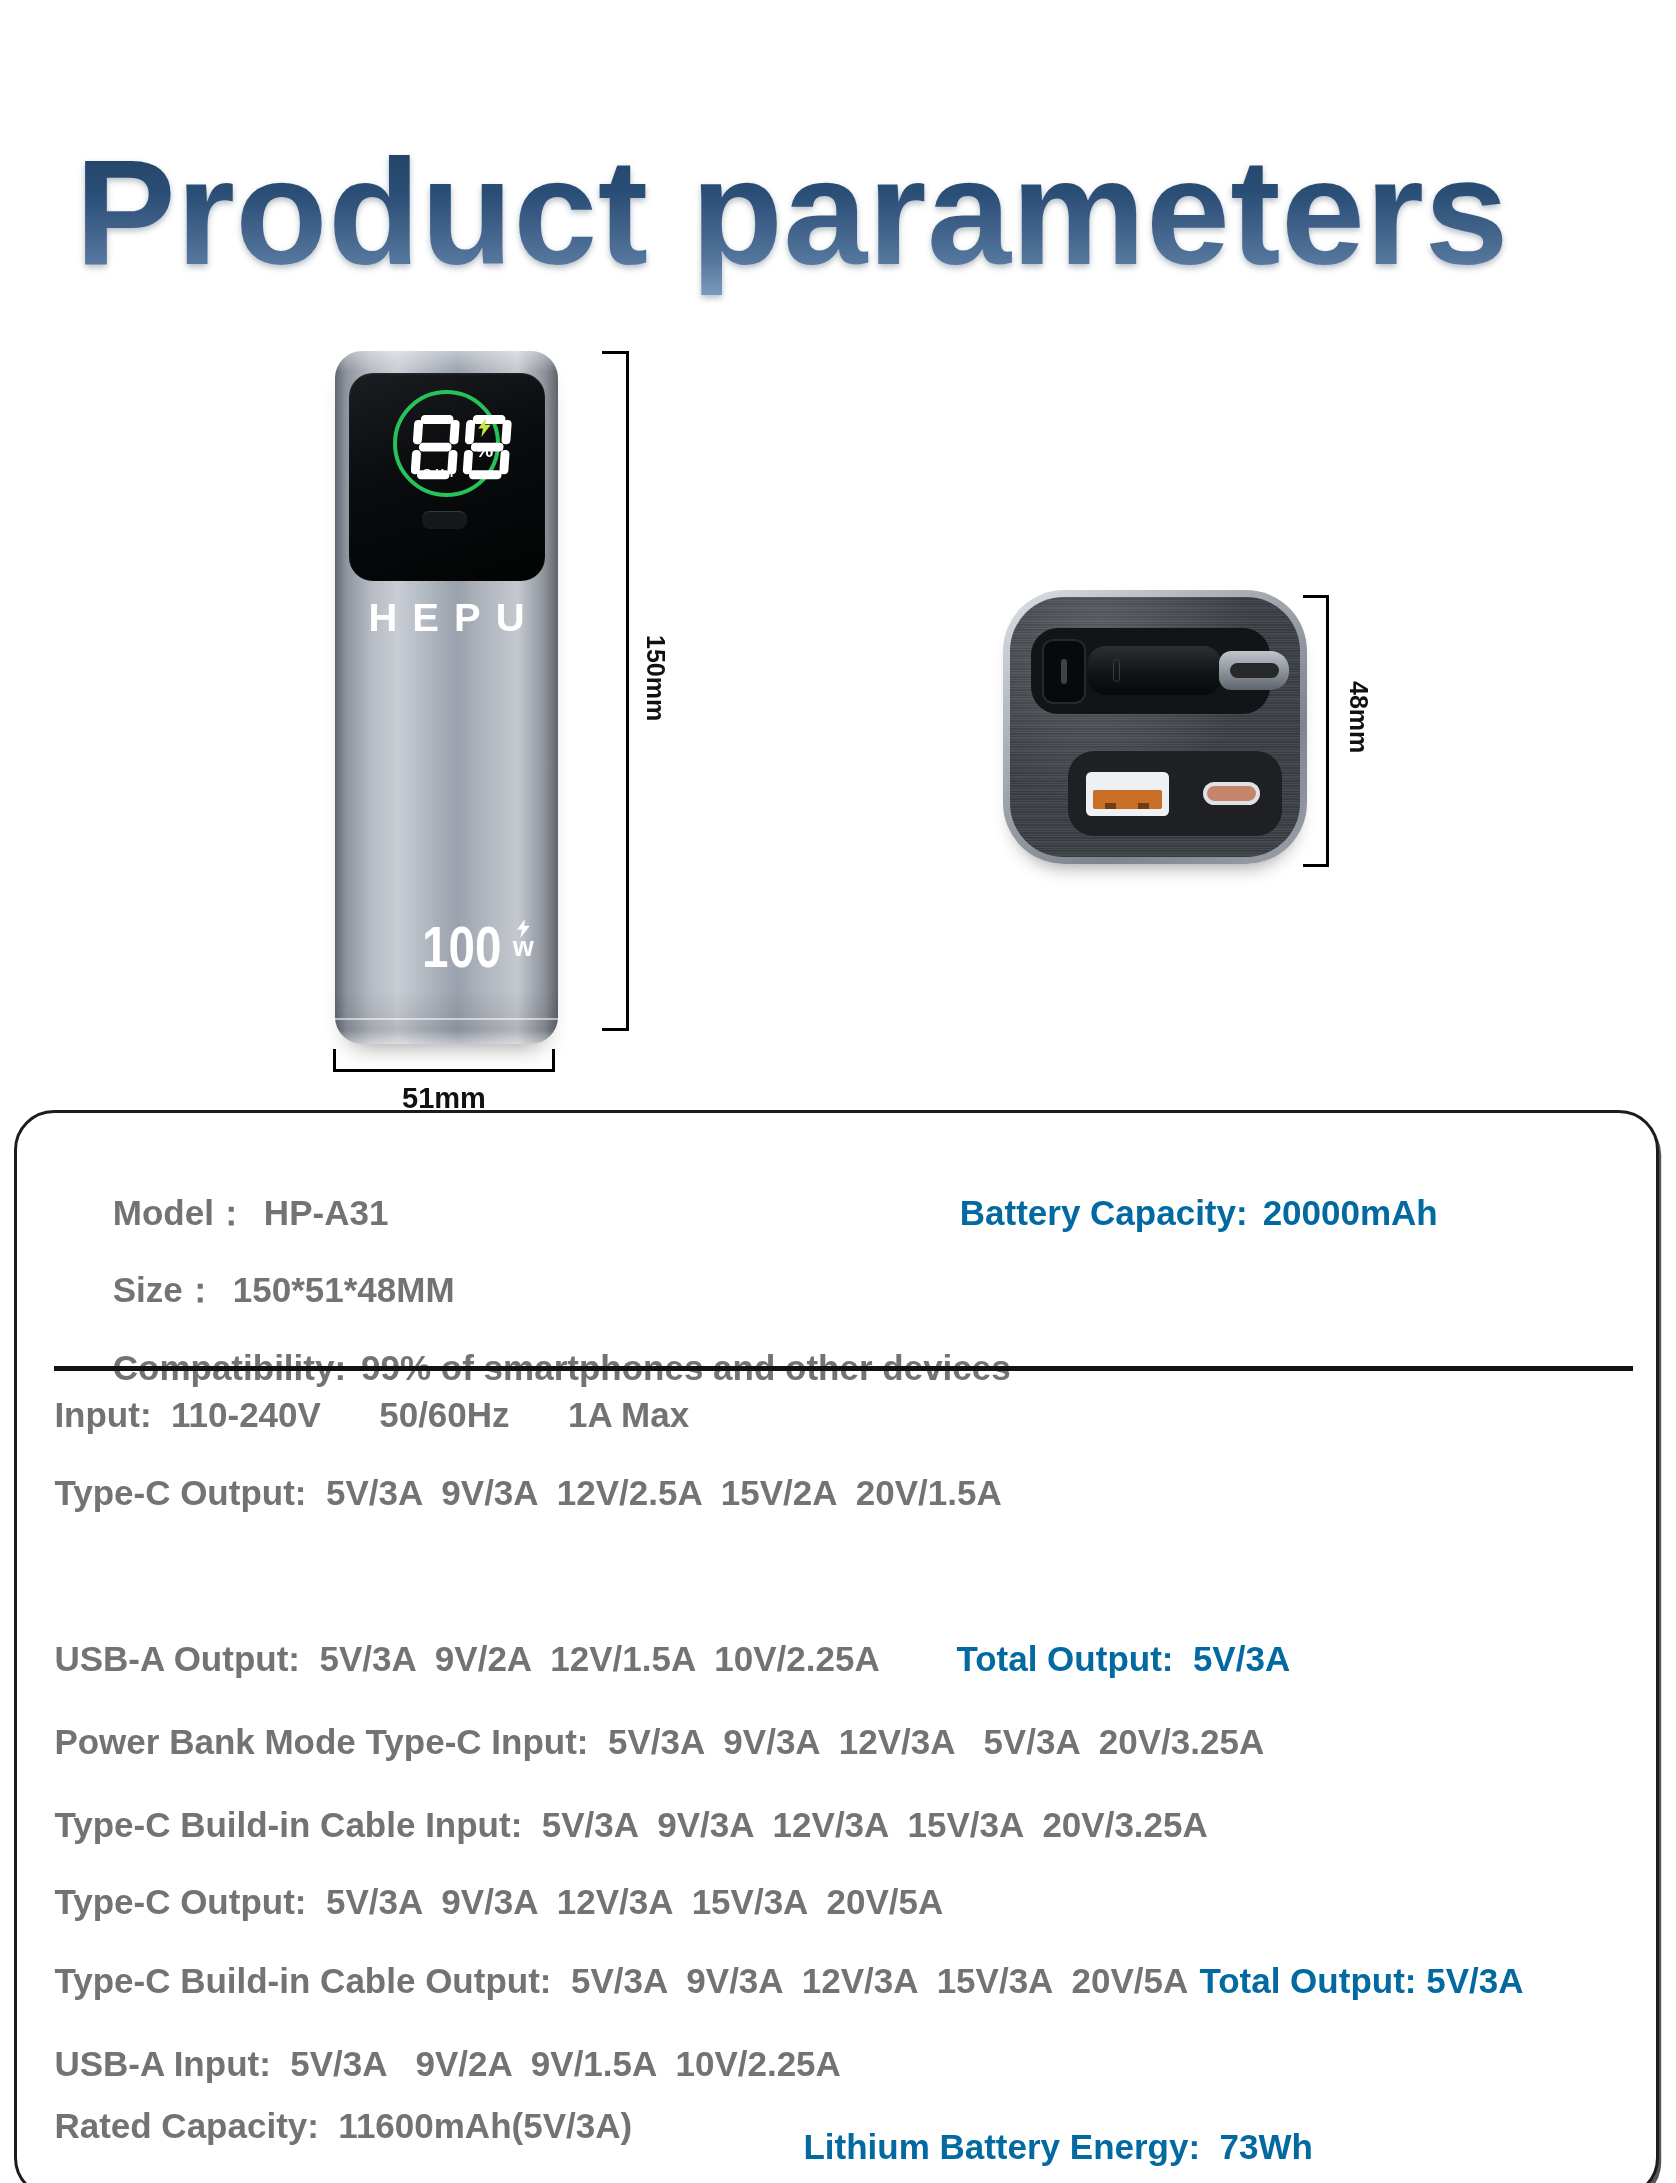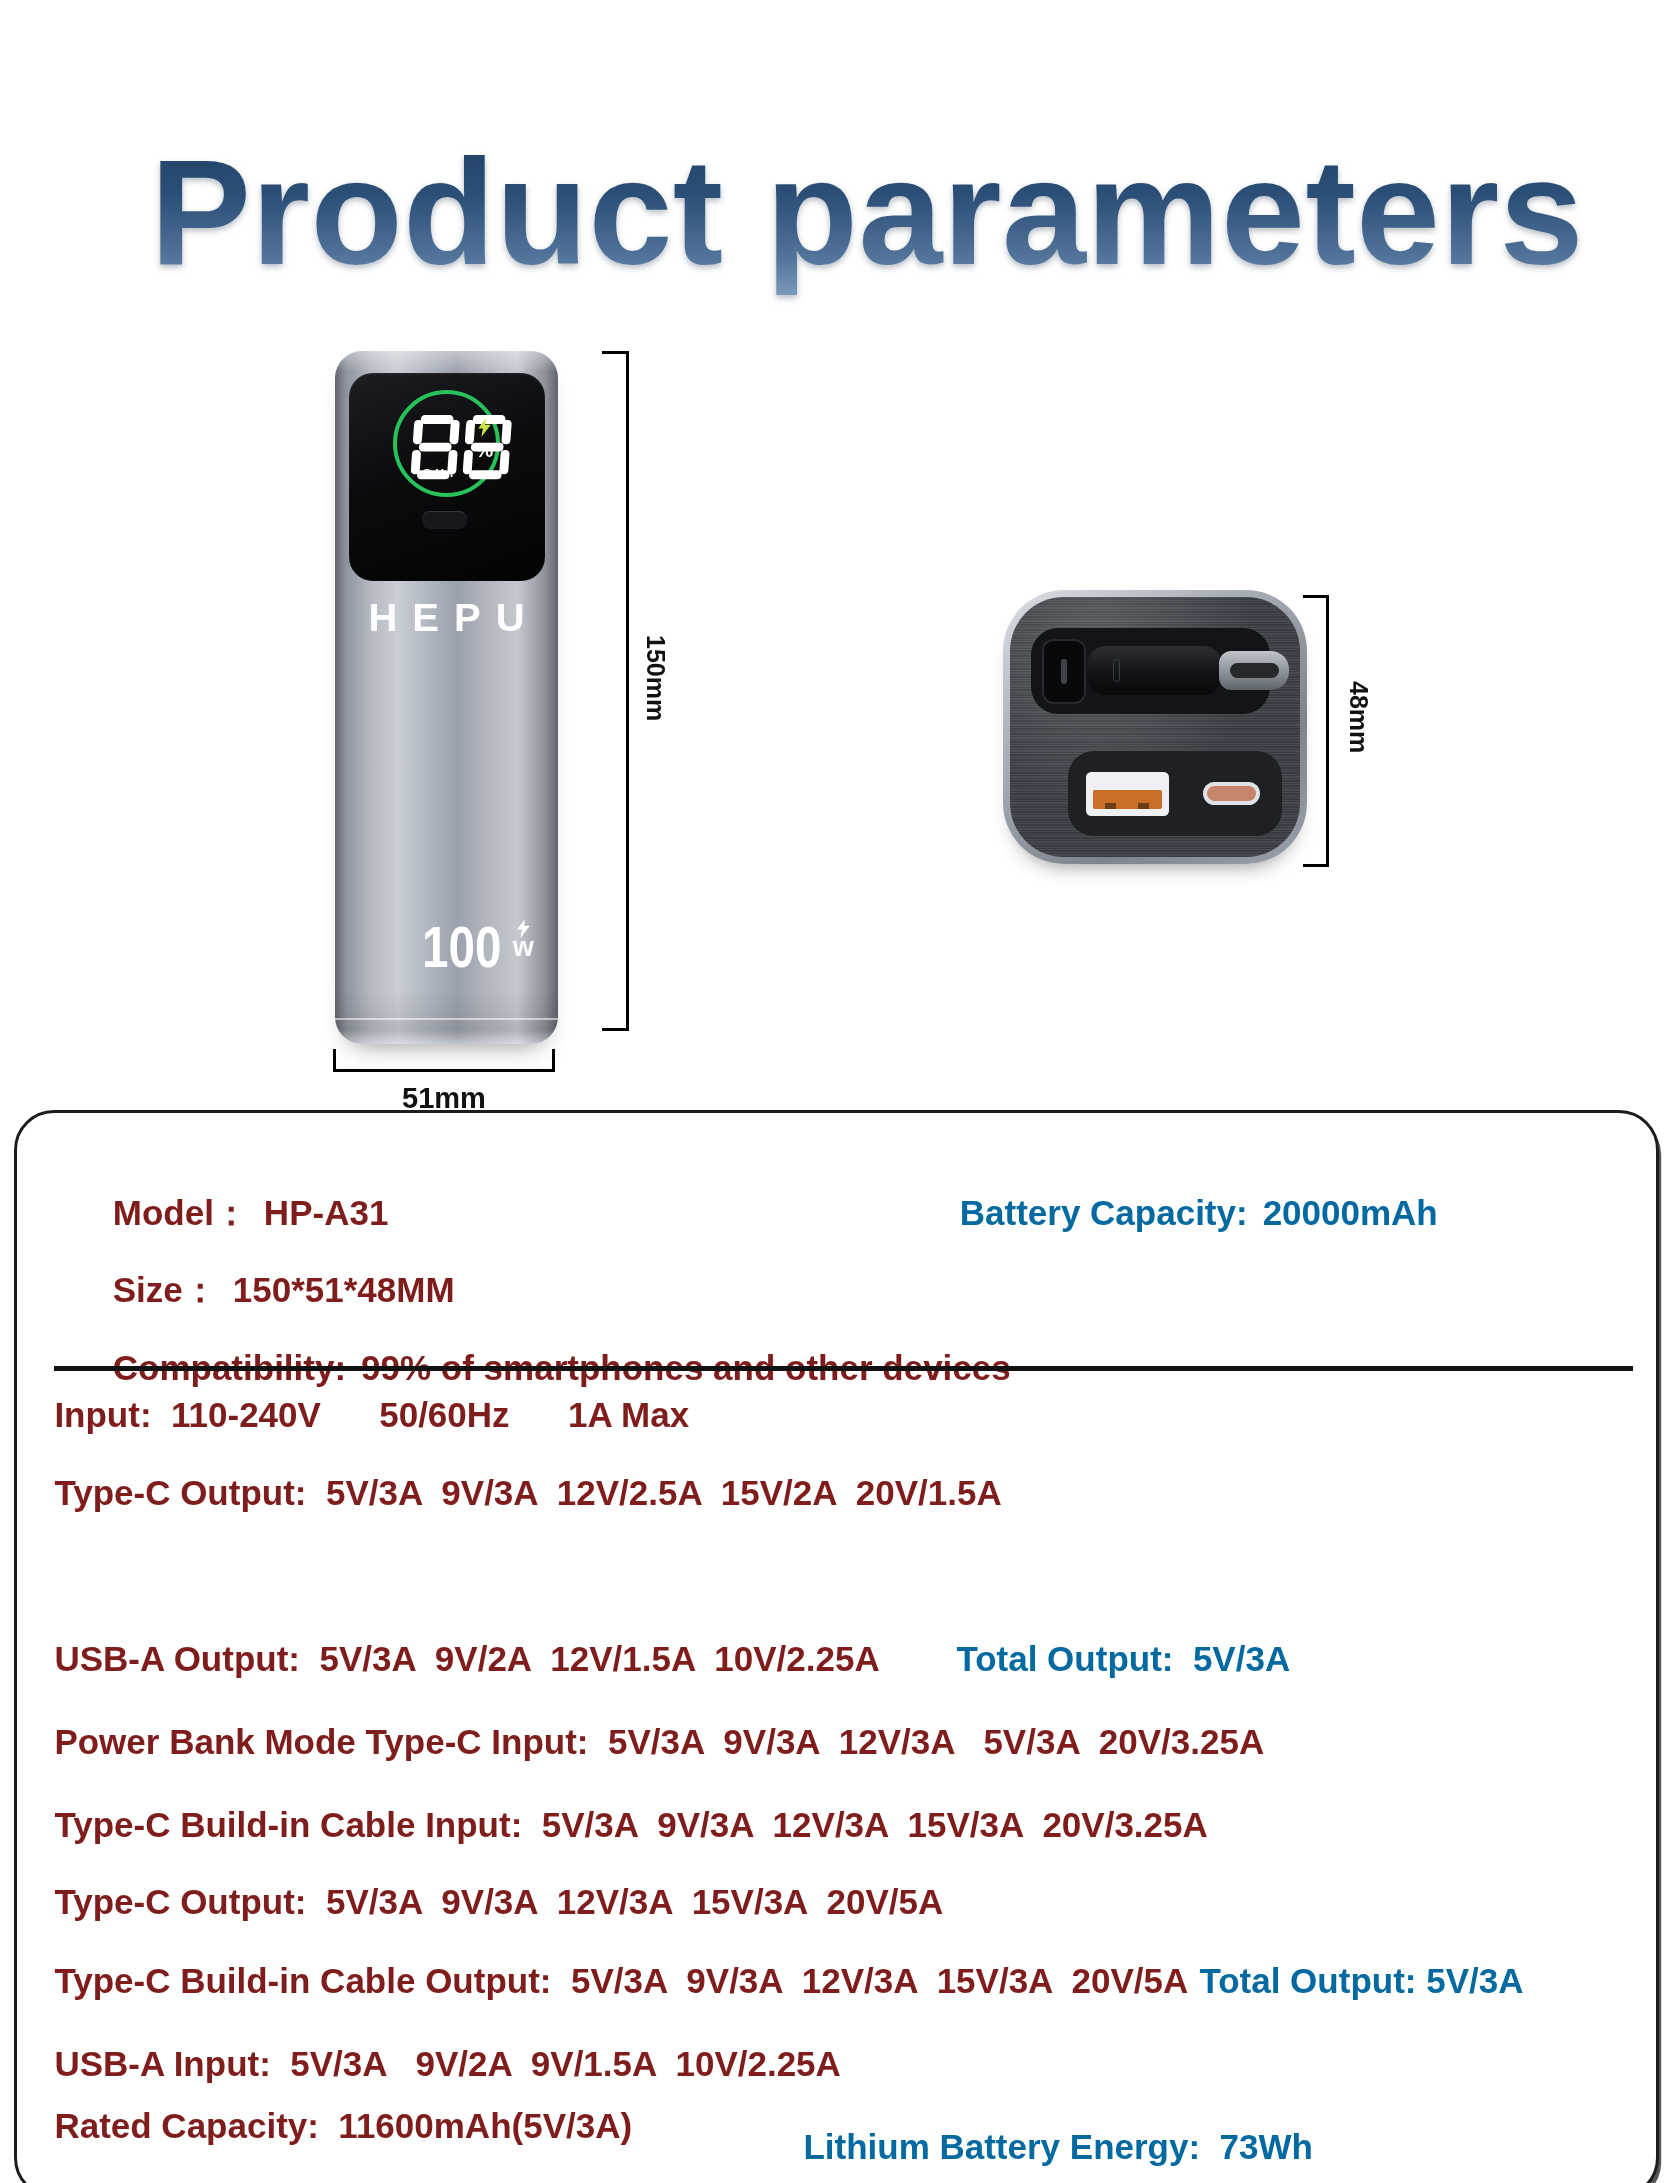--- a/index.html
+++ b/index.html
@@ -2,21 +2,21 @@
 <html style="font-size:7px"><head>
 <meta charset="utf-8">
 <style>
   html,body{margin:0;padding:0;background:#ffffff;}
   #canvas{position:relative;width:1677px;height:2286px;background:#ffffff;overflow:hidden;
           font-family:"Liberation Sans","DejaVu Sans",sans-serif;}
   .abs{position:absolute;}
 
   
   #page-title{
-    left:0;top:129px;width:1584px;text-align:right;
+    left:0;top:129px;width:1584px;text-align:center;
     font-size:151px;font-weight:700;letter-spacing:0.4px;line-height:1.1;
     background:linear-gradient(180deg,#1e3f63 0%,#2c4f77 40%,#53749b 78%,#7b99bb 100%);
     -webkit-background-clip:text;background-clip:text;color:transparent;
     filter:drop-shadow(0 3.9px 3.1px rgba(15,35,60,0.30));
     white-space:nowrap;
   }
 
   
   #front-device{
     left:335px;top:351px;width:223px;height:693px;border-radius:27px;
@@ -94,21 +94,21 @@
   .usba-notch{position:absolute;bottom:-0.9px;width:11.4px;height:6.1px;background:#6f3d13;}
   #usbc-port{left:135px;top:31px;width:57px;height:23px;border-radius:11.4px;background:#dfe2e6;}
   #usbc-inner{left:3.9px;top:3.9px;width:49px;height:15px;border-radius:7.4px;background:#c4856a;}
 
   
   #spec-box{
     left:14.4px;top:1110px;width:1645px;height:1088px;box-sizing:border-box;
     border:3.1px solid #1c1c1c;border-radius:40px;background:#ffffff;
     box-shadow:3.9px 4.8px 0 -1.7px rgba(30,30,30,.75);
   }
-  .spec-row{position:absolute;left:37px;font-size:35px;font-weight:700;color:#7f1d1d;
+  .spec-row{position:absolute;left:37px;font-size:35px;font-weight:700;color:#737373;
     line-height:46px;white-space:pre;}
   .spec-right{position:absolute;font-size:35px;font-weight:700;color:#0369a1;line-height:46px;white-space:pre;}
   .val-gap{margin-left:15px;}
   #spec-divider{position:absolute;left:37px;top:253px;width:1579px;height:4.8px;background:#111;}
 </style>
 </head>
 <body>
 
 <div id="canvas">
 

